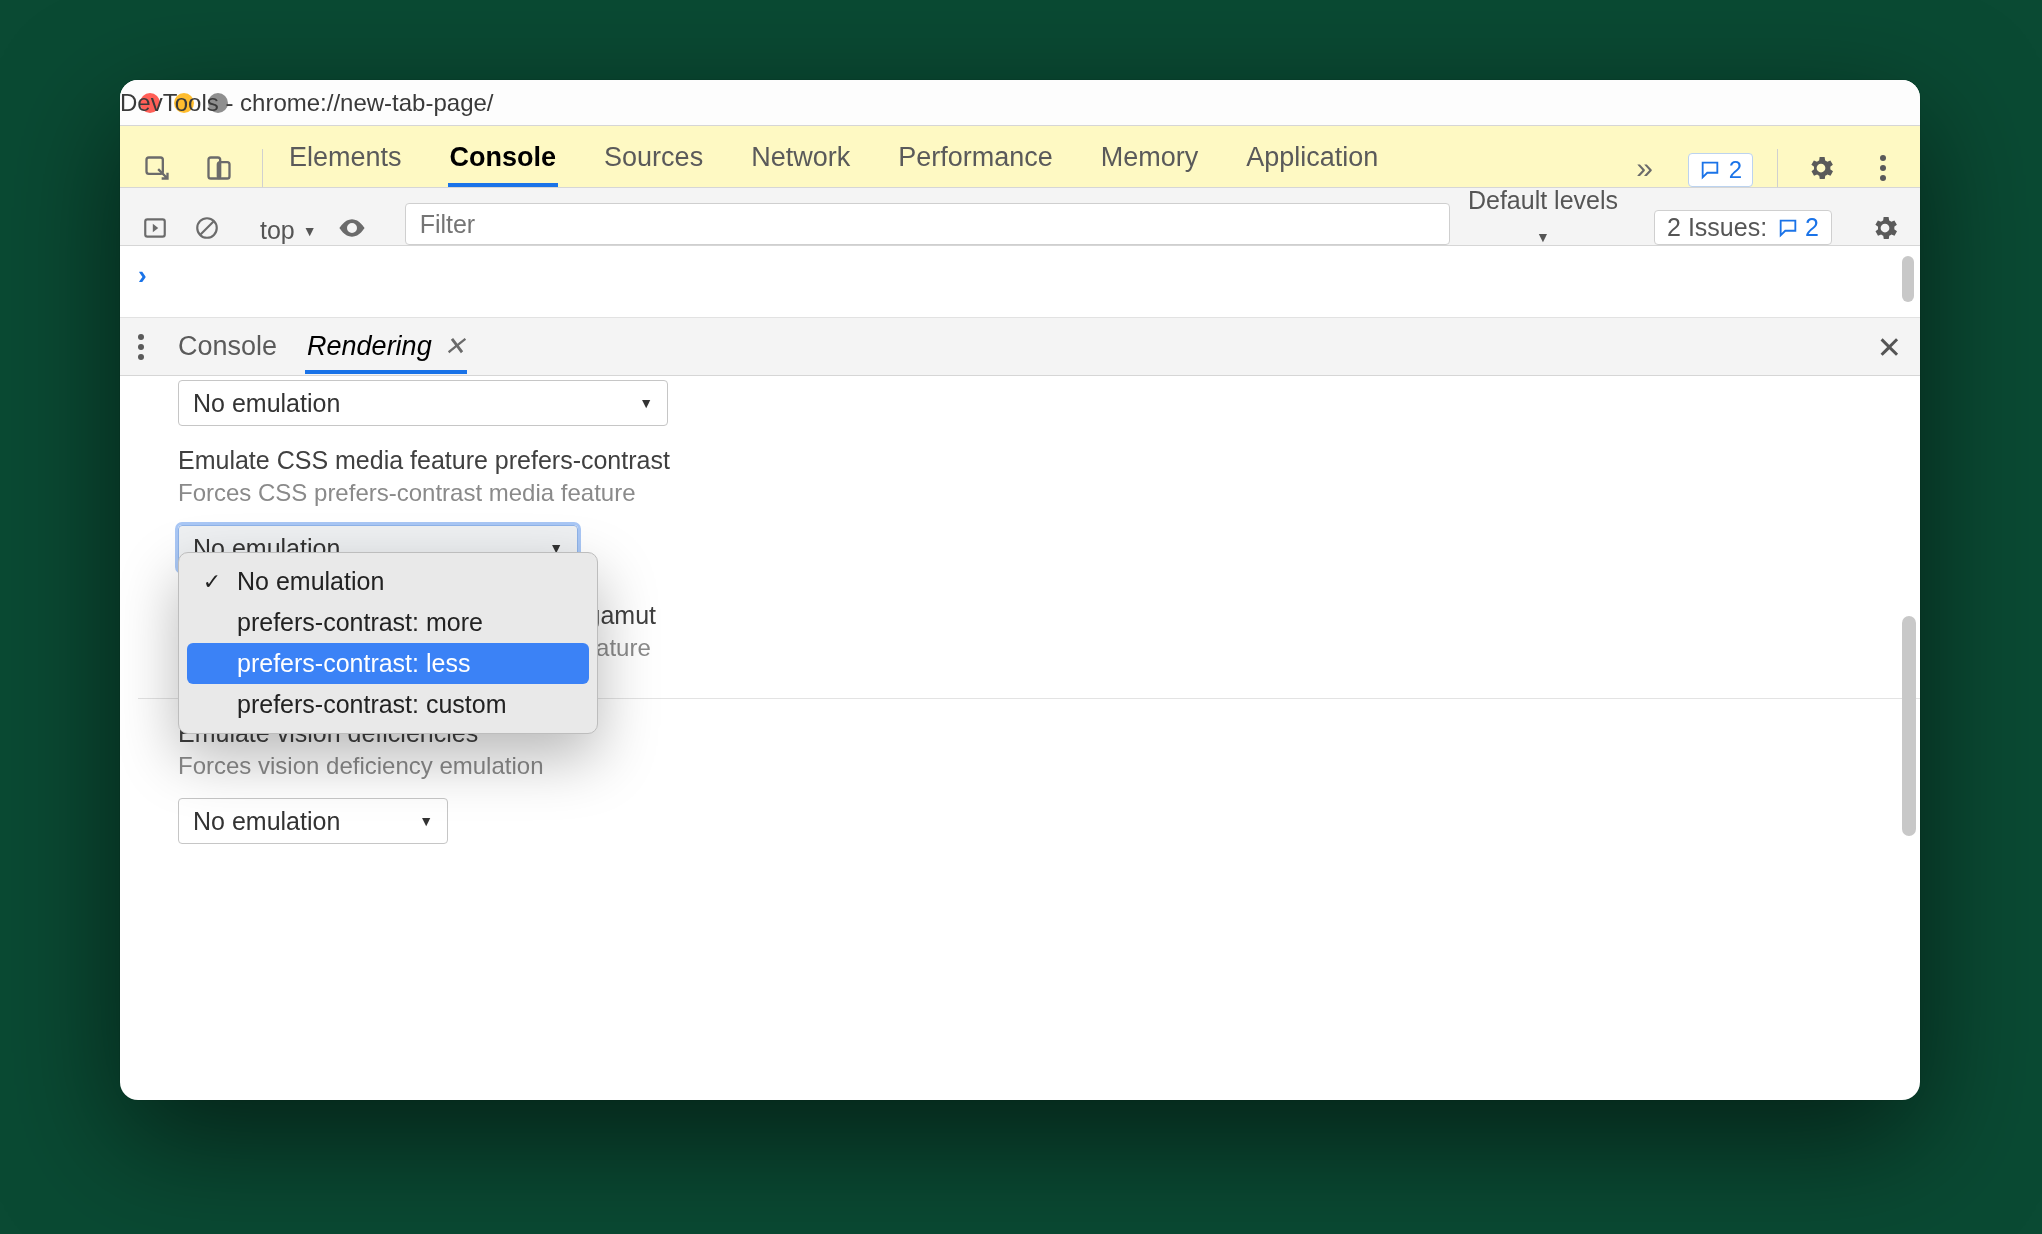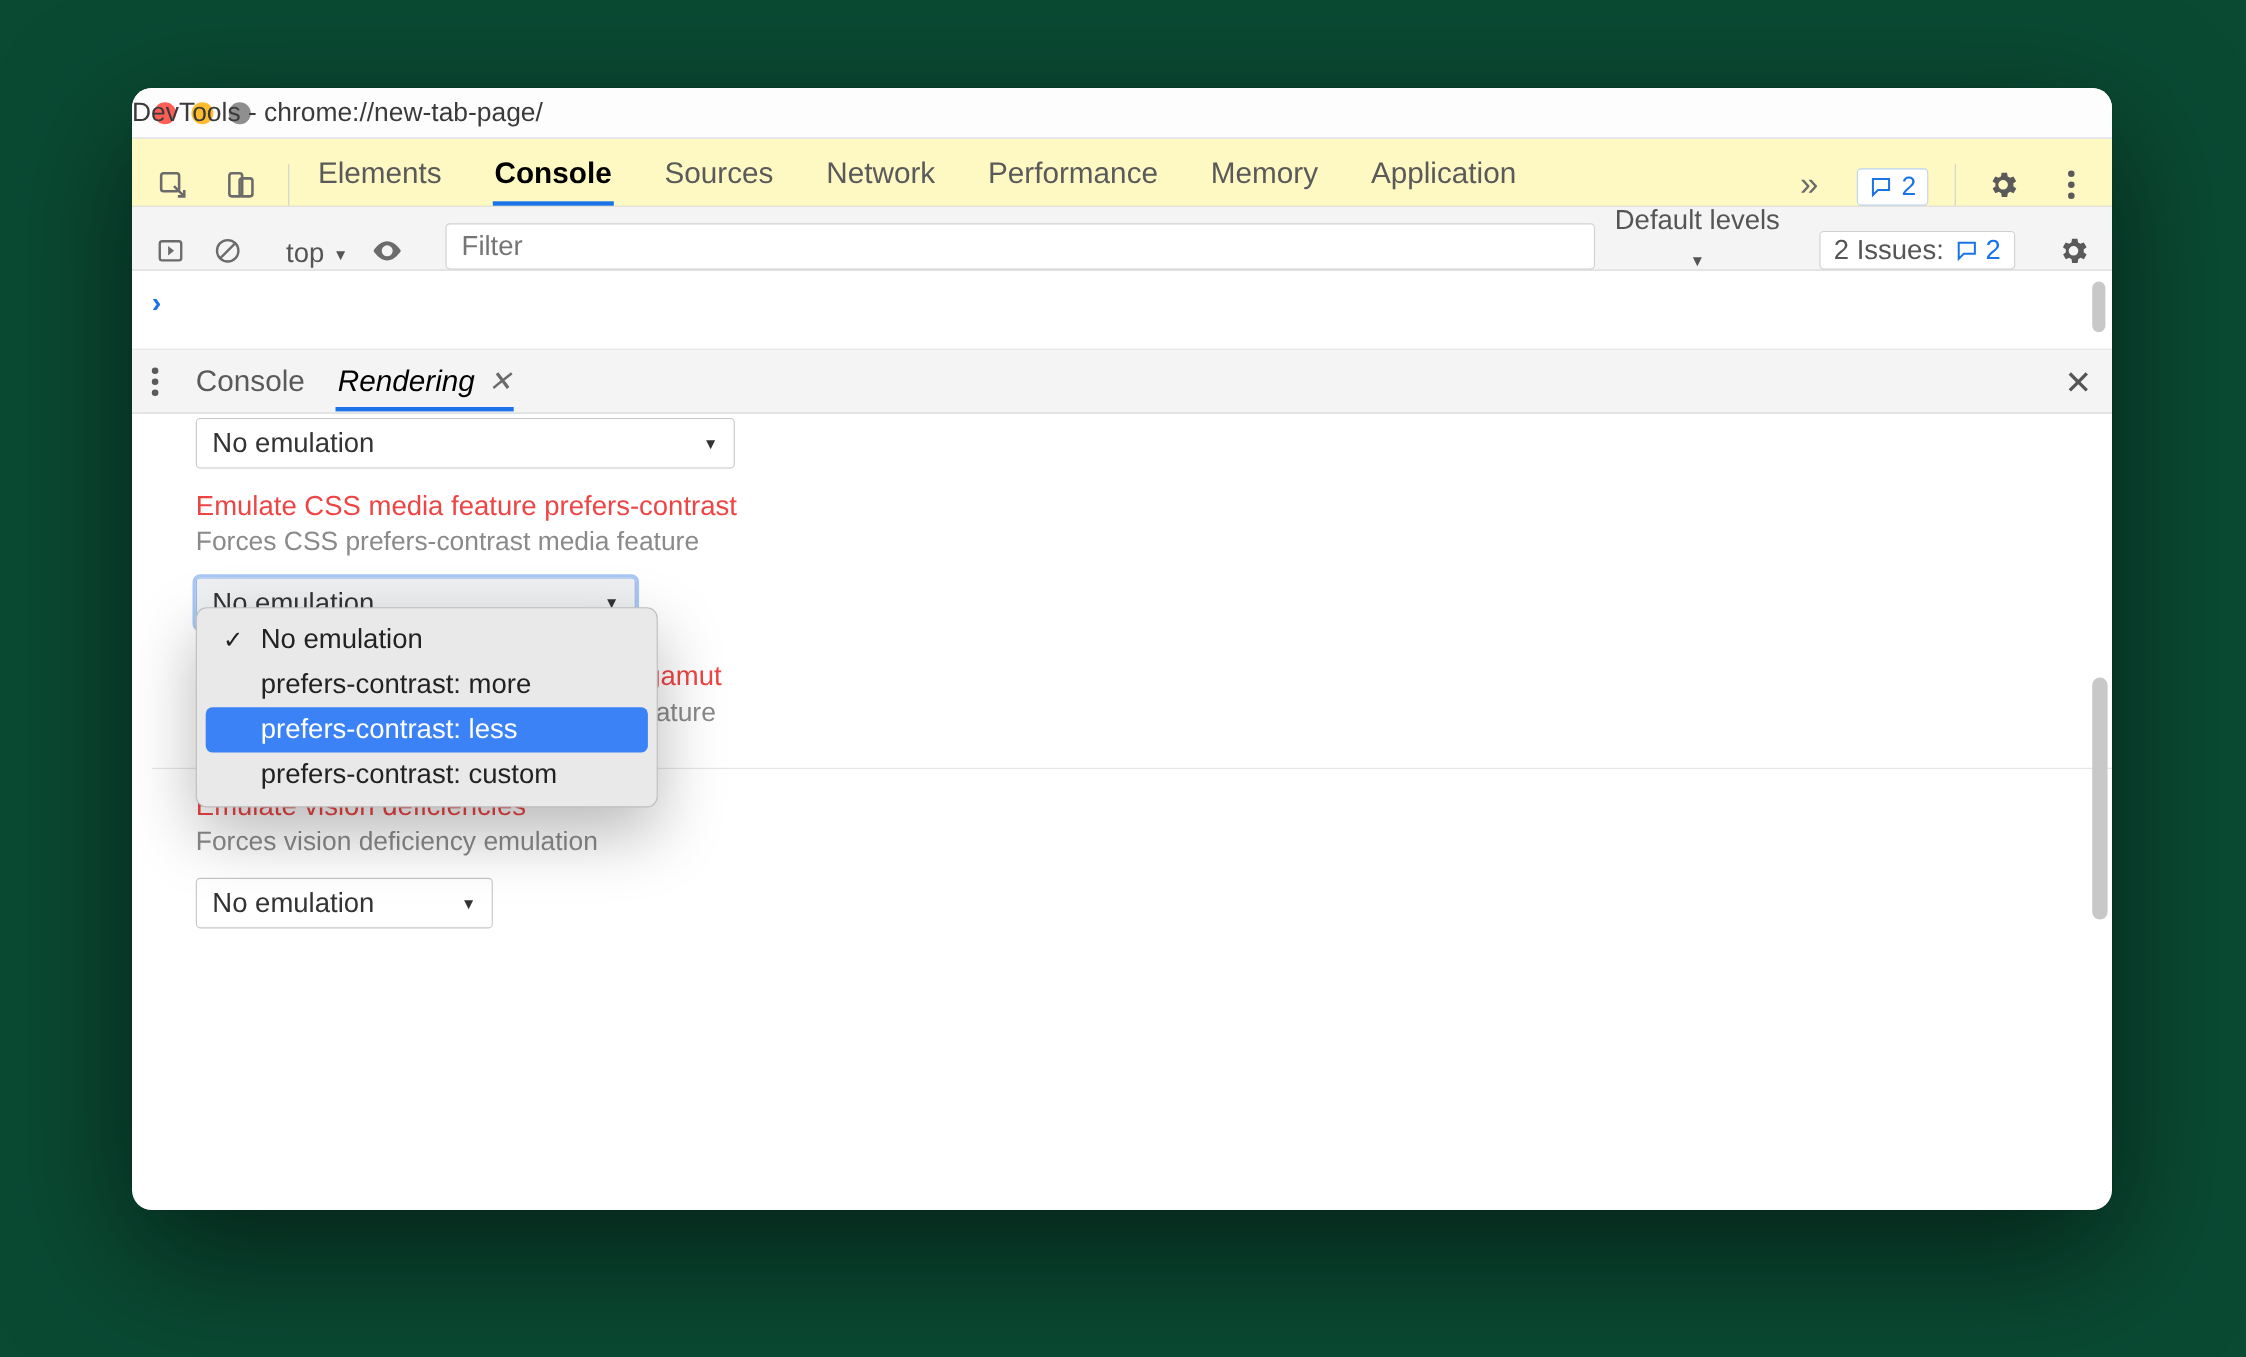--- a/index.html
+++ b/index.html
@@ -137,21 +137,21 @@
     border:1px solid #c6c6c6; border-radius:4px; background:#fff;
     height:46px; padding:0 14px; font-size:25px; color:#333;
     min-width: 490px;
     cursor: pointer;
   }
   .select.small { min-width: 270px; }
   .select .tri { font-size:14px; color:#333; }
   .select.focused { outline: 3px solid #a9c7f5; border-color:#8fb3e8; background:#eef0f2; }
 
   .section { padding: 20px 40px 0 40px; }
-  .section-title { font-size:25px; color:#ef4444; margin-bottom:4px; }
+  .section-title { font-size:25px; color:#404040; margin-bottom:4px; }
   .section-sub   { font-size:24px; color:#8a8a8a; }
   .section .select { margin-top: 18px; }
 
   hr.divider { border:none; border-top:1px solid #e3e3e3; margin: 36px 0 0 0; }
 
   
   .dropdown {
     position:absolute;
     left: 58px;
     top: 176px;

